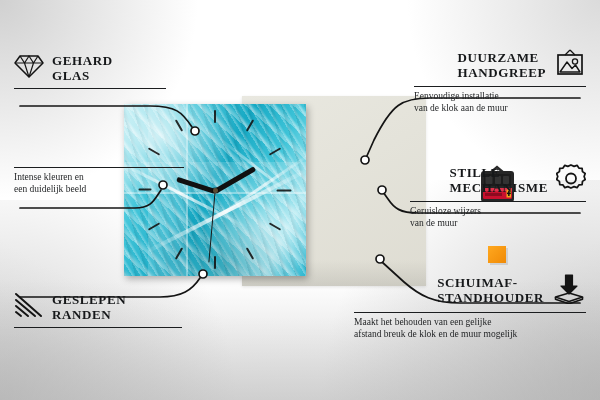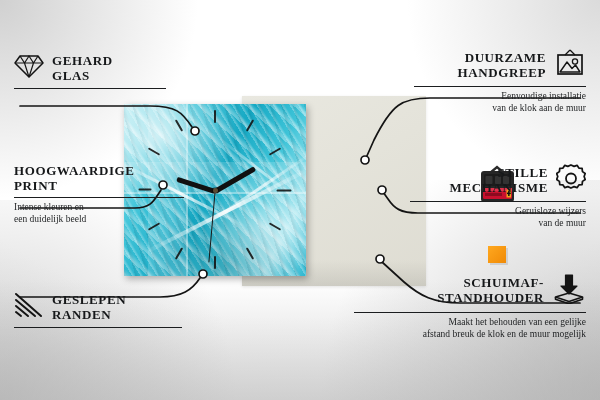--- a/index.html
+++ b/index.html
@@ -31,28 +31,28 @@
   .feature{position:absolute;}
   .feature .head{display:flex;align-items:center;gap:8px;}
   .feature.right .head{flex-direction:row;justify-content:flex-end;}
   .title{
     font-family:"Liberation Serif", serif;
     font-weight:700;font-size:13px;line-height:15px;
     letter-spacing:.6px;color:#16181a;text-transform:uppercase;
     white-space:pre-line;
   }
   .feature.left .title{text-align:left;}
-  .feature.right .title{text-align:right;}
+  .feature.right .title{}
   .rule{height:1px;background:#1b1d1f;margin-top:4px;}
   .desc{
     font-family:"Liberation Serif", serif;
     font-size:9.5px;line-height:11.5px;color:#1e2022;
     margin-top:4px;white-space:pre-line;
   }
-  .feature.right .desc{text-align:right;}
+  .feature.right .desc{}
 
   .icon{flex:0 0 auto;display:block;}
 
   
   #wires{position:absolute;left:0;top:0;width:600px;height:400px;pointer-events:none;}
 
   
   #photo{position:absolute;left:124px;top:96px;width:302px;height:194px;}
   #backpanel{
     position:absolute;left:118px;top:0px;width:184px;height:190px;
@@ -200,22 +200,20 @@
         </svg>
       </span>
       <span class="title">GEHARD
 GLAS</span>
     </div>
     <div class="rule"></div>
   </div>
 
   <div class="feature left" style="left:14px;top:163px;width:170px;">
     <div class="head">
-      <span class="title">HOOGWAARDIGE
-PRINT</span>
     </div>
     <div class="rule"></div>
     <div class="desc">Intense kleuren en
 een duidelijk beeld</div>
   </div>
 
   <div class="feature left" style="left:14px;top:291px;width:168px;">
     <div class="head">
       <span class="icon">
         <svg width="30" height="28" viewBox="0 0 30 28">

